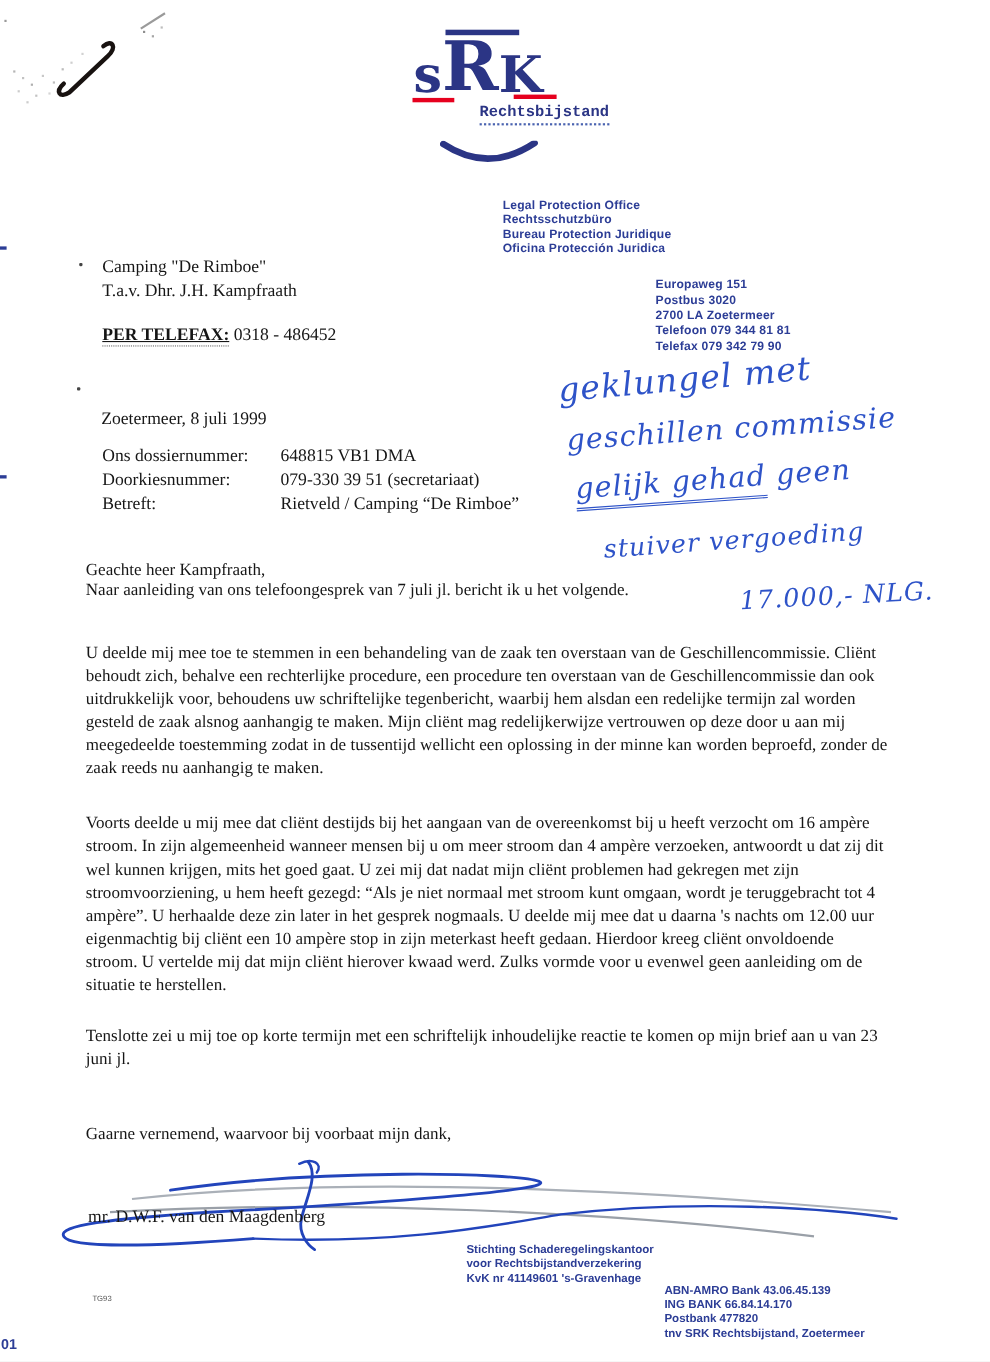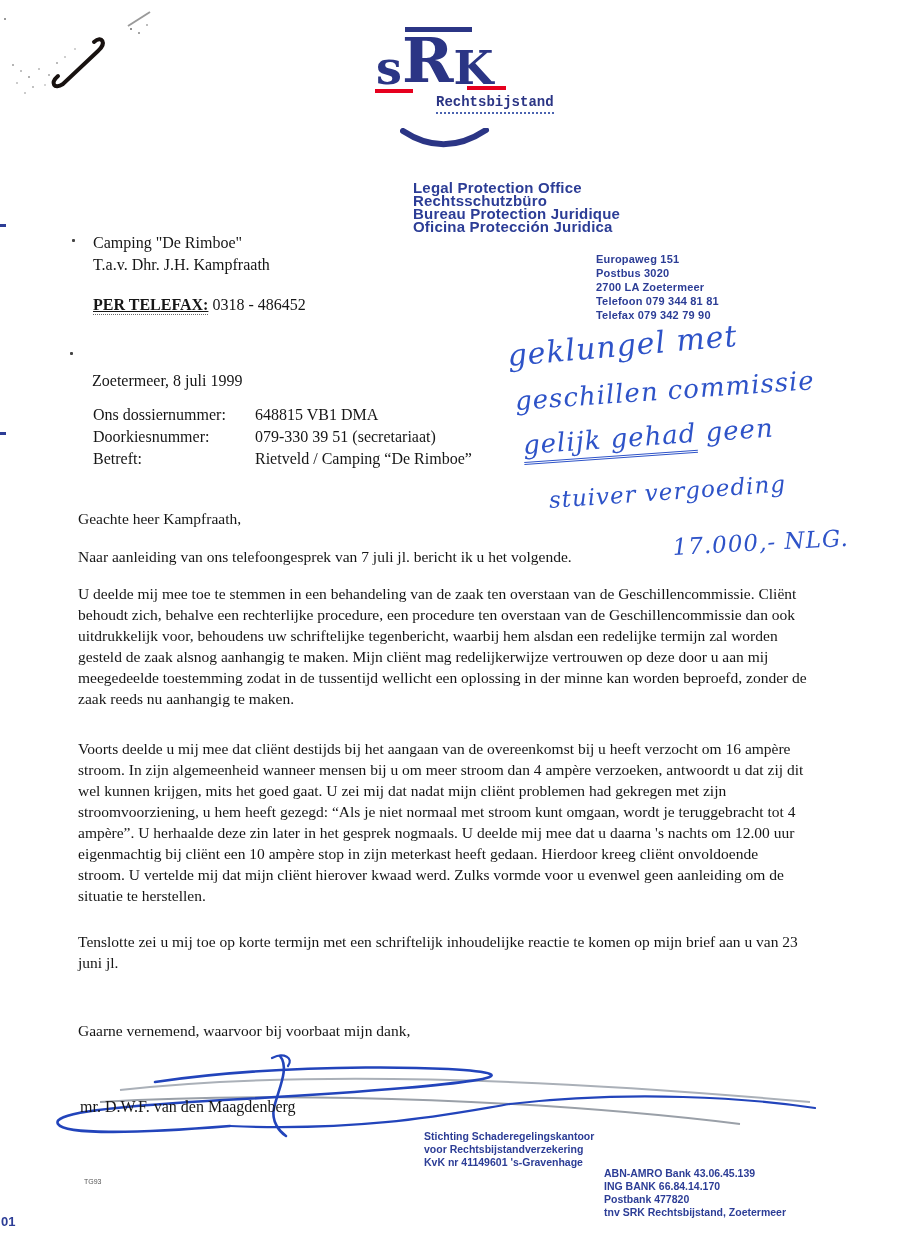--- a/index.html
+++ b/index.html
@@ -22,21 +22,21 @@
      font-family:"DejaVu Serif",serif;font-weight:bold;color:#2b3585;}
   .l-s{font-size:46px;line-height:46px;vertical-align:-2px;}
   .l-r{font-size:62px;line-height:62px;}
   .l-k{font-size:46px;line-height:46px;vertical-align:-2px;}
   .red-left{position:absolute;left:3px;top:67px;width:38px;height:4px;background:#e6001e;}
   .red-right{position:absolute;left:95px;top:64px;width:39px;height:4px;background:#e6001e;}
   .logo-sub{position:absolute;left:64px;top:72px;font-family:Liberation Mono, monospace;font-weight:bold;
      font-size:14px;color:#2b3585;border-bottom:2px dotted #4a63b0;padding-bottom:2px;}
   .logo-swoosh{position:absolute;left:28px;top:106px;}
 
-  .offices{position:absolute;left:413px;top:181px;font-size:15px;line-height:13px;letter-spacing:.2px;}
+  .offices{position:absolute;left:457px;top:181px;font-size:11px;line-height:13px;letter-spacing:.2px;}
   .addr{position:absolute;left:596px;top:252px;font-size:11px;line-height:14px;letter-spacing:.2px;}
 
   
   .recipient{position:absolute;left:93px;top:232px;font-size:16px;line-height:22px;}
   .fax{margin-top:18px;font-size:16px;}
   .fax-label{font-weight:bold;text-decoration:underline;border-bottom:1px dotted #666;padding-bottom:1px;}
   .bullet{position:absolute;width:3px;height:3px;background:#444;border-radius:1px;}
   .edge-mark{position:absolute;left:0;width:6px;height:3px;background:#2c3d96;}
 
   .dateline{position:absolute;left:92px;top:372px;font-size:16px;}
@@ -50,21 +50,21 @@
   .hw1{left:506px;top:338px;font-size:30px;transform:rotate(-5deg);}
   .hw2{left:514px;top:386px;font-size:26px;transform:rotate(-4deg);}
   .hw3{left:522px;top:430px;font-size:26px;transform:rotate(-4deg);}
   .hw3 .ul{border-bottom:3px double #2e53c8;padding-bottom:2px;}
   .hw4{left:548px;top:487px;font-size:23px;transform:rotate(-4deg);}
   .hw5{left:672px;top:534px;font-size:23px;transform:rotate(-3deg);}
 
   
   .btxt{position:absolute;left:78px;width:730px;font-size:15.5px;line-height:21px;}
   .salutation{top:508px;}
-  .intro{top:546px;}
+  .intro{top:526px;}
   .p1{top:583px;}
   .p2{top:738px;}
   .p3{top:931px;}
   .closing{top:1020px;}
   .signoff{top:1028px;}
 
   
   .sig-svg{position:absolute;left:40px;top:1050px;}
   .signer{position:absolute;left:80px;top:1098px;font-size:16px;}
 

